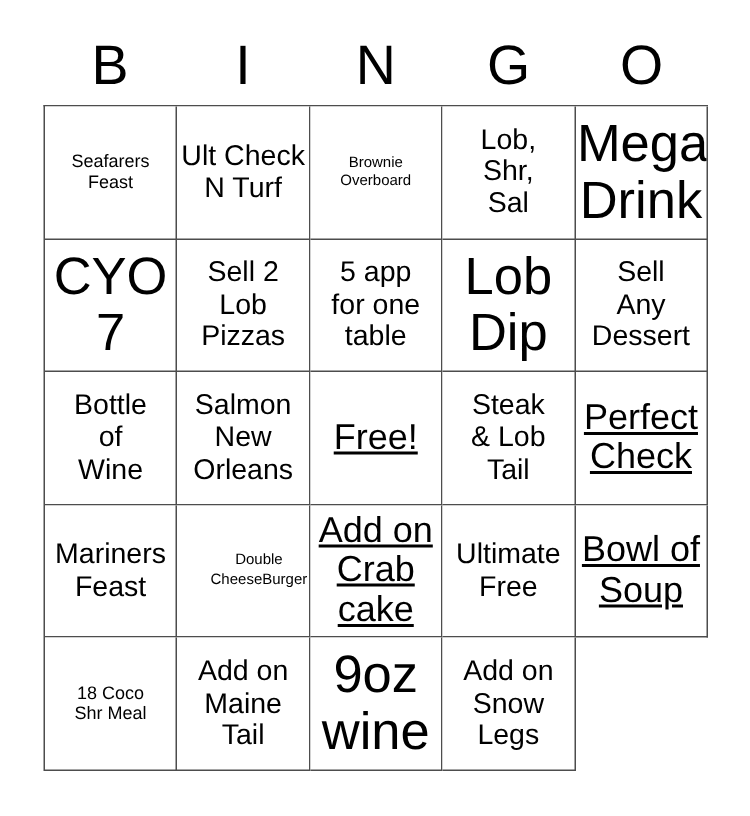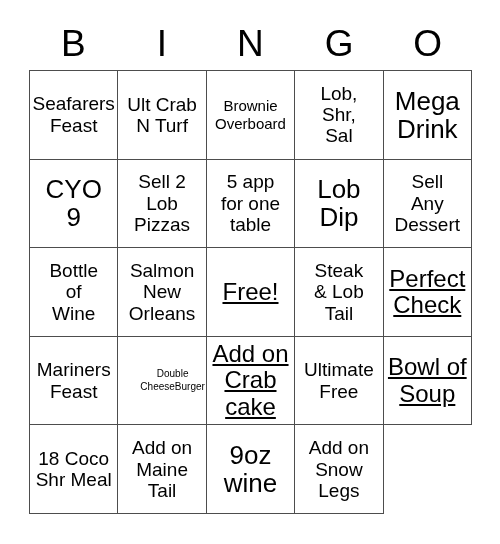--- a/index.html
+++ b/index.html
@@ -74,64 +74,64 @@
   .cell-text {
     display: block;
     width: 100%;
     white-space: pre-line;
     line-height: 1.12;
     color: #000000;
   }
 
   
   .fs-xs   { font-size: 10px;   line-height: 1.22; padding-left: 21px; }
-  .fs-sm   { font-size: 15px; line-height: 1.18; }
-  .fs-md   { font-size: 19px;   line-height: 1.14; }
+  .fs-sm   { font-size: 10px; line-height: 1.18; }
+  .fs-md   { font-size: 12px;   line-height: 1.14; }
   .fs-lg   { font-size: 19px;   line-height: 1.12; }
   .fs-xl   { font-size: 24px;   line-height: 1.10; text-decoration: underline; }
-  .fs-xxl  { font-size: 26px; line-height: 1.08; }
+  .fs-xxl  { font-size: 35px; line-height: 1.08; }
 </style>
 </head>
 <body>
 
 <div id="bingo-card">
 
   <div id="bingo-header">
       <div class="header-letter">B</div>
       <div class="header-letter">I</div>
       <div class="header-letter">N</div>
       <div class="header-letter">G</div>
       <div class="header-letter">O</div>
     </div>
 
   <div id="bingo-grid">
       <div class="bingo-cell">
         <span class="cell-text fs-md">Seafarers
 Feast</span>
       </div>
       <div class="bingo-cell">
-        <span class="cell-text fs-lg">Ult Crab
+        <span class="cell-text fs-lg">Ult Check
 N Turf</span>
       </div>
       <div class="bingo-cell">
         <span class="cell-text fs-sm">Brownie
 Overboard</span>
       </div>
       <div class="bingo-cell">
         <span class="cell-text fs-lg">Lob,
 Shr,
 Sal</span>
       </div>
       <div class="bingo-cell">
         <span class="cell-text fs-xxl">Mega
 Drink</span>
       </div>
       <div class="bingo-cell">
         <span class="cell-text fs-xxl">CYO
-9</span>
+7</span>
       </div>
       <div class="bingo-cell">
         <span class="cell-text fs-lg">Sell 2
 Lob
 Pizzas</span>
       </div>
       <div class="bingo-cell">
         <span class="cell-text fs-lg">5 app
 for one
 table</span>

